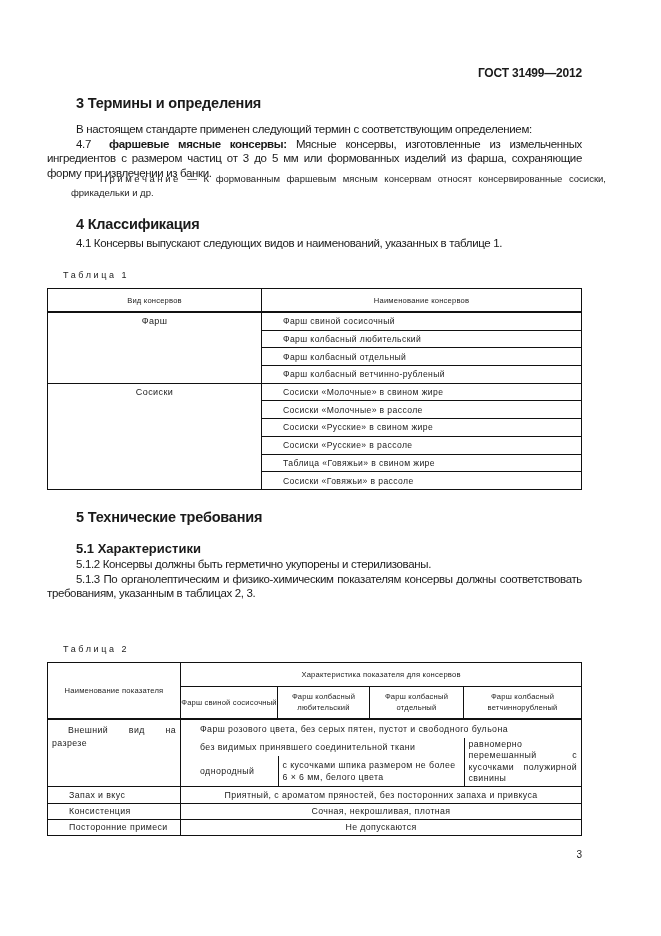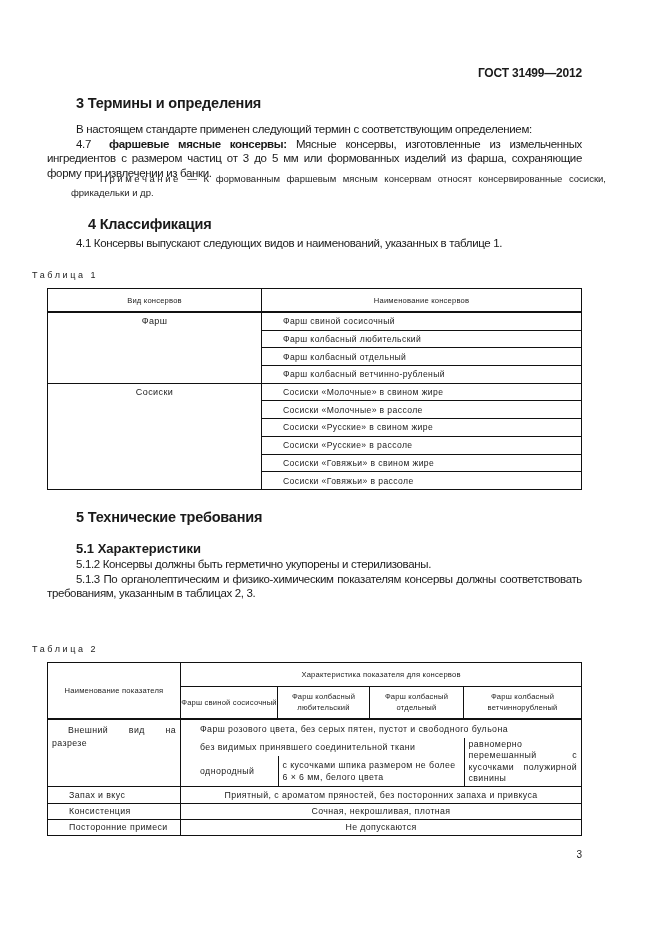--- a/index.html
+++ b/index.html
@@ -10,21 +10,21 @@
   .abs { position: absolute; }
   .doc-code { right: 79px; top: 66px; font-size: 12px; font-weight: bold; letter-spacing: -0.2px; }
   .h2 { font-size: 14.5px; font-weight: bold; letter-spacing: -0.2px; }
   .h3 { font-size: 13px; font-weight: bold; }
   .para {
     font-size: 11.5px; line-height: 14.5px; text-align: justify; letter-spacing: -0.35px;
     left: 47px; width: 535px;
   }
   .note { font-size: 9.5px; line-height: 13.5px; letter-spacing: 0px; text-align: justify; left: 47px; width: 535px; color: #222; }
   .spaced { letter-spacing: 2.6px; }
-  .tcap { left: 32px; font-size: 9px; letter-spacing: 2.6px; color: #222; }
+  .tcap { left: 63px; font-size: 9px; letter-spacing: 2.6px; color: #222; }
   table { border-collapse: collapse; font-size: 9px; color: #222; }
   td { border: 1px solid #111; padding: 0; }
   .t1 { left: 47px; top: 288px; width: 535px; }
   .t1 td { height: 16.7px; }
   .t1 .hdr td { height: 22px; text-align: center; font-size: 7.6px; letter-spacing: 0.2px; }
   .t1 .hdr { border-bottom: 2px solid #111; }
   .t1 .kind { text-align: center; vertical-align: top; padding-top: 3px; letter-spacing: 0.4px; font-size: 9px; }
   .t1 .name { padding-left: 21px; letter-spacing: 0.4px; font-size: 8.6px; }
   .t2 { left: 47px; top: 662px; width: 535px; }
   .t2 .hdr td { text-align: center; font-size: 7.6px; letter-spacing: 0.2px; line-height: 11px; }
@@ -44,21 +44,21 @@
     <span>4.7</span>&nbsp;
     <b>фаршевые мясные консервы:</b>
     <span>Мясные консервы, изготовленные из измельченных ингредиентов с размером частиц от 3 до 5 мм или формованных изделий из фарша, сохраняющие форму при извлечении из банки.</span>
   </div>
 </div>
 <div class="abs note" style="top:172px;text-indent:29px;margin-left:24px;">
   <span class="spaced">Примечание</span>
   <span>— К формованным фаршевым мясным консервам относят консервированные сосиски, фрикадельки и др.</span>
 </div>
 
-<div class="abs h2" style="left:76px;top:216px;margin-left:12px;">4  Классификация</div>
+<div class="abs h2" style="left:76px;top:216px;">4  Классификация</div>
 <div class="abs para" style="top:236px;text-indent:29px;">4.1  Консервы выпускают следующих видов и наименований, указанных в таблице 1.</div>
 
 <div class="abs tcap" style="top:270px;">Таблица 1</div>
 
 <table class="abs t1">
   <colgroup>
       <col style="width:214px">
       <col>
     </colgroup>
   <tbody>
@@ -86,21 +86,21 @@
   <tr>
         <td class="name">Сосиски «Молочные» в рассоле</td>
       </tr>
   <tr>
         <td class="name">Сосиски «Русские» в свином жире</td>
       </tr>
   <tr>
         <td class="name">Сосиски «Русские» в рассоле</td>
       </tr>
   <tr>
-        <td class="name">Сосиски «Говяжьи» в свином жире</td>
+        <td class="name">Таблица «Говяжьи» в свином жире</td>
       </tr>
   <tr>
         <td class="name">Сосиски «Говяжьи» в рассоле</td>
       </tr>
 </tbody>
   </table>
 
 <div class="abs h2" style="left:76px;top:509px;">5  Технические требования</div>
 <div class="abs h3" style="left:76px;top:541px;">5.1  Характеристики</div>
 <div class="abs para" style="top:557px;">

